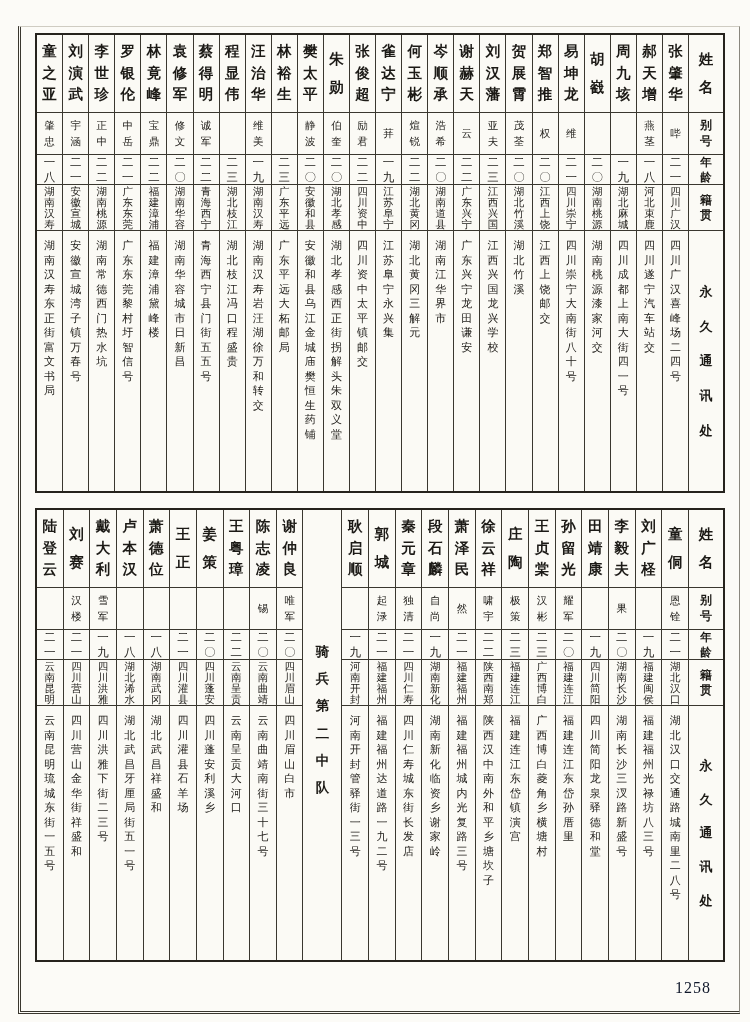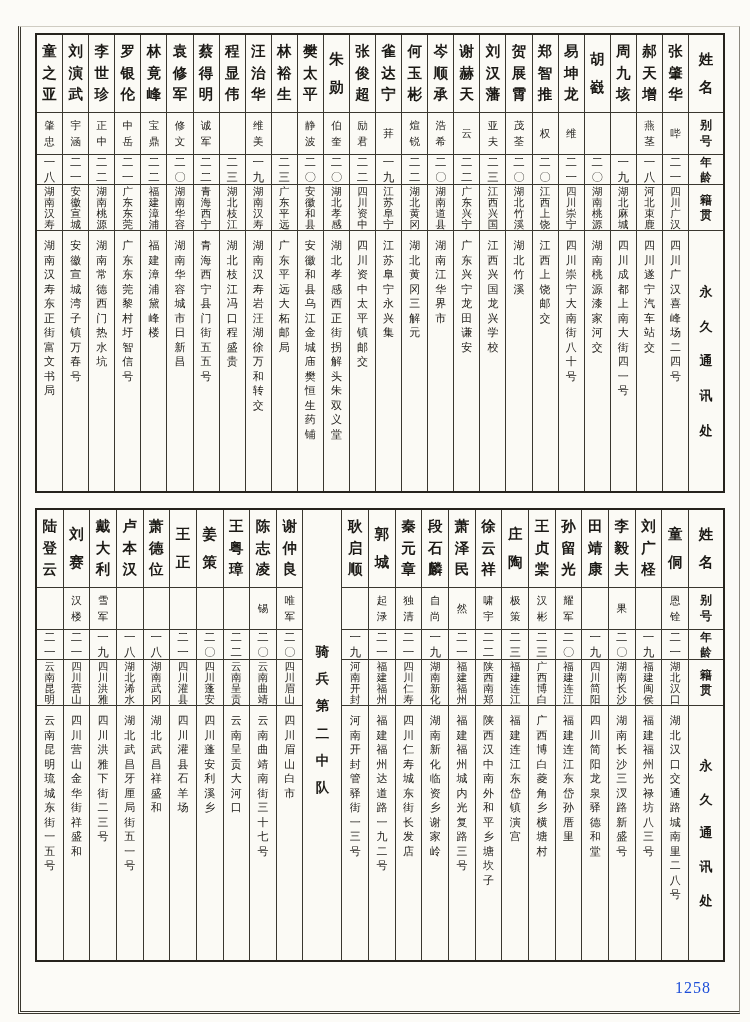--- a/index.html
+++ b/index.html
@@ -75,21 +75,21 @@
     font-size:13.5px;font-weight:bold;padding-top:135px;
   }
   .c-divider i{margin-bottom:13px;}
   .page-number{
     margin-top:17px;
     width:686px;
     text-align:right;
     padding-right:10px;
     font-size:16px;
     letter-spacing:1px;
-    color:#1d4ed8;
+    color:#0f172a;
     box-sizing:border-box;
   }
 </style>
 </head>
 <body>
 
 <div class="page-frame">
   <div class="tbl" id="top-table">
       <div class="col header-col">
         <div class="cell c-name">

